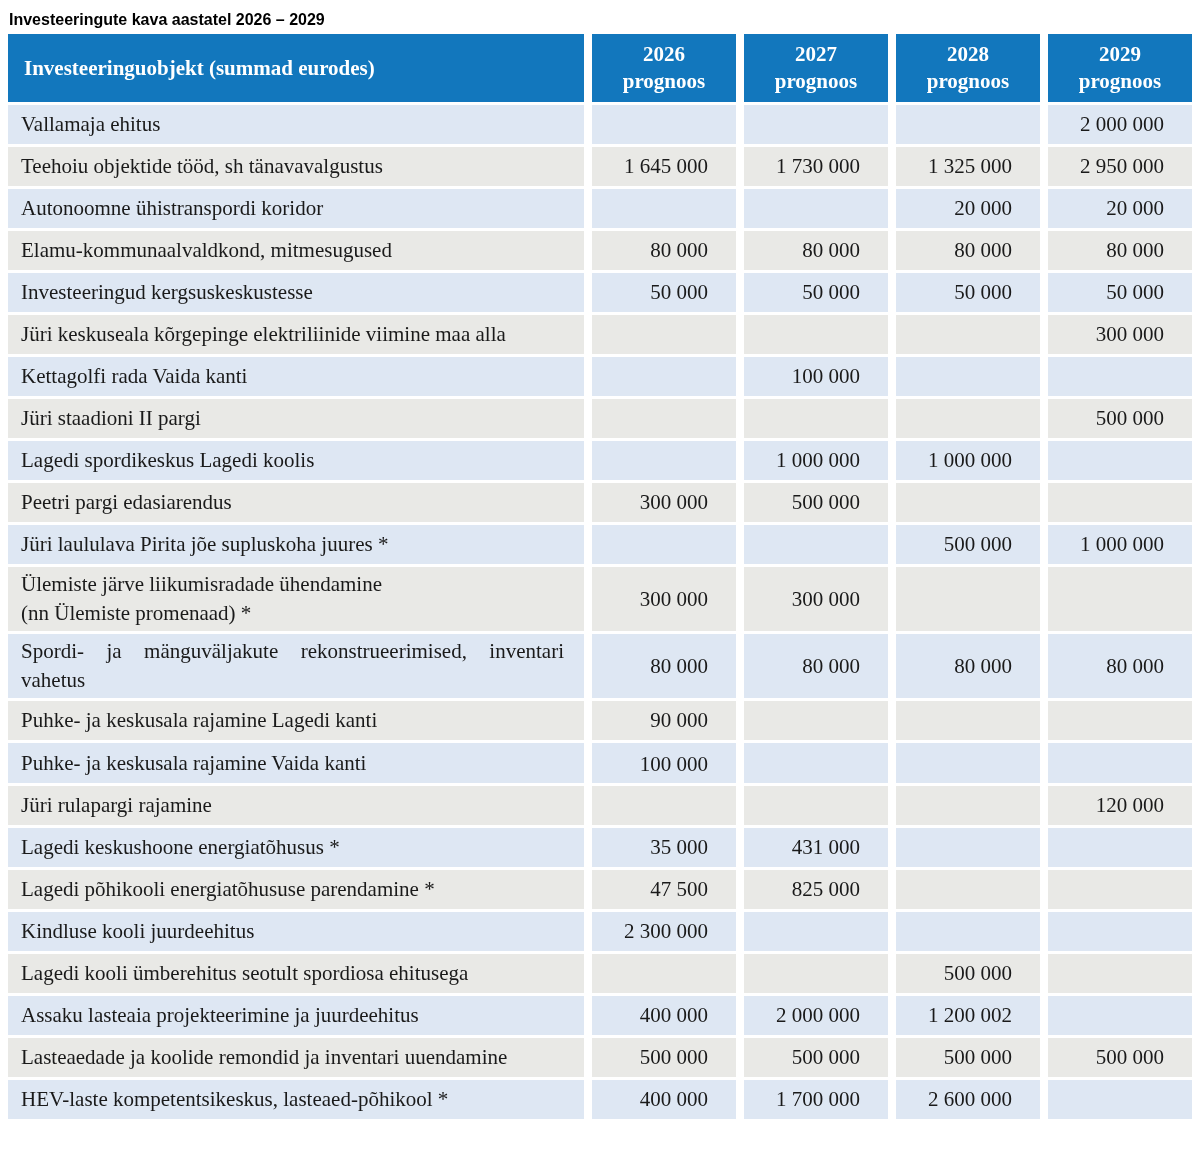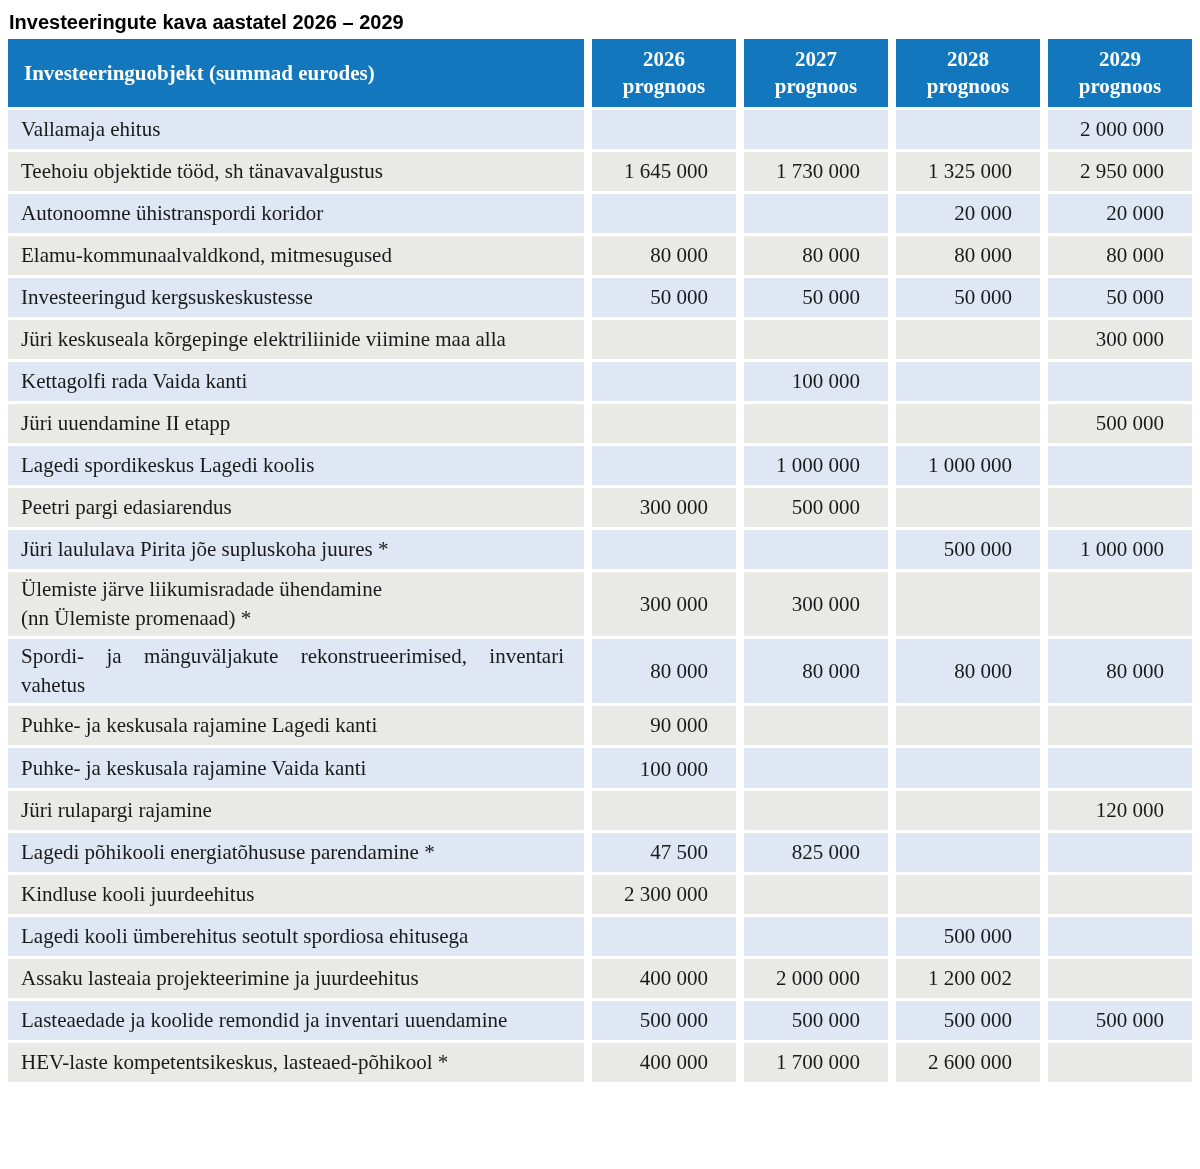--- a/index.html
+++ b/index.html
@@ -12,21 +12,21 @@
   }
   .page {
     width: 1200px;
     height: 1169px;
     overflow: hidden;
     background: #ffffff;
   }
   .title {
     font-family: "Liberation Sans", sans-serif;
     font-weight: bold;
-    font-size: 20px;
+    font-size: 16px;
     color: #000000;
     padding: 11px 0 2px 9px;
   }
   table.inv {
     border-collapse: separate;
     border-spacing: 8px 3px;
     table-layout: fixed;
     width: 1200px;
   }
   thead th {
@@ -149,21 +149,21 @@
           <td class="num">300 000</td>
         </tr>
         <tr>
           <td class="label">Kettagolfi rada Vaida kanti</td>
           <td class="num"></td>
           <td class="num">100 000</td>
           <td class="num"></td>
           <td class="num"></td>
         </tr>
         <tr>
-          <td class="label">Jüri uuendamine II etapp</td>
+          <td class="label">Jüri staadioni II pargi</td>
           <td class="num"></td>
           <td class="num"></td>
           <td class="num"></td>
           <td class="num">500 000</td>
         </tr>
         <tr>
           <td class="label">Lagedi spordikeskus Lagedi koolis</td>
           <td class="num"></td>
           <td class="num">1 000 000</td>
           <td class="num">1 000 000</td>
@@ -211,20 +211,27 @@
           <td class="num"></td>
           <td class="num"></td>
           <td class="num"></td>
         </tr>
         <tr>
           <td class="label">Jüri rulapargi rajamine</td>
           <td class="num"></td>
           <td class="num"></td>
           <td class="num"></td>
           <td class="num">120 000</td>
+        </tr>
+        <tr>
+          <td class="label">Lagedi keskushoone energiatõhusus *</td>
+          <td class="num">35 000</td>
+          <td class="num">431 000</td>
+          <td class="num"></td>
+          <td class="num"></td>
         </tr>
         <tr>
           <td class="label">Lagedi põhikooli energiatõhususe parendamine *</td>
           <td class="num">47 500</td>
           <td class="num">825 000</td>
           <td class="num"></td>
           <td class="num"></td>
         </tr>
         <tr>
           <td class="label">Kindluse kooli juurdeehitus</td>

